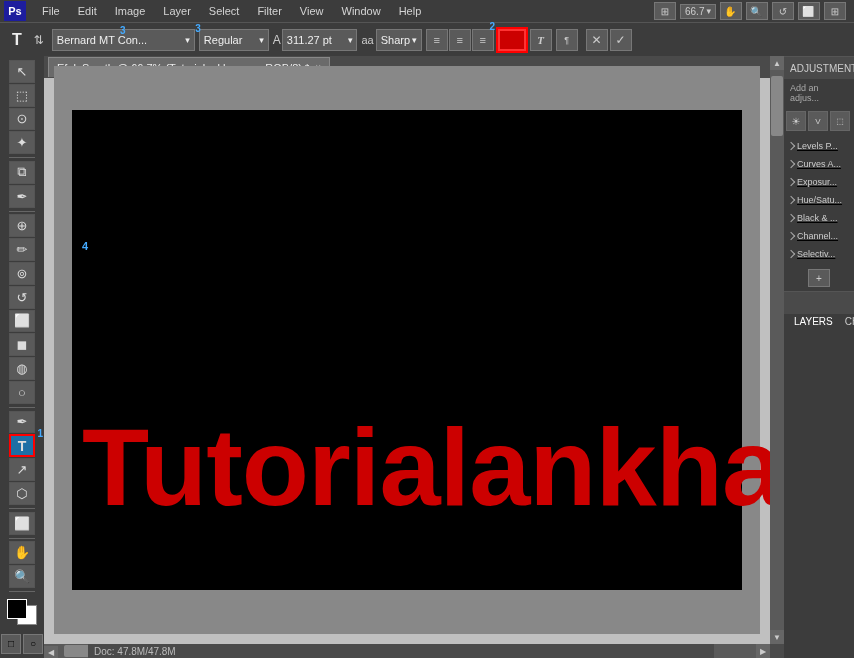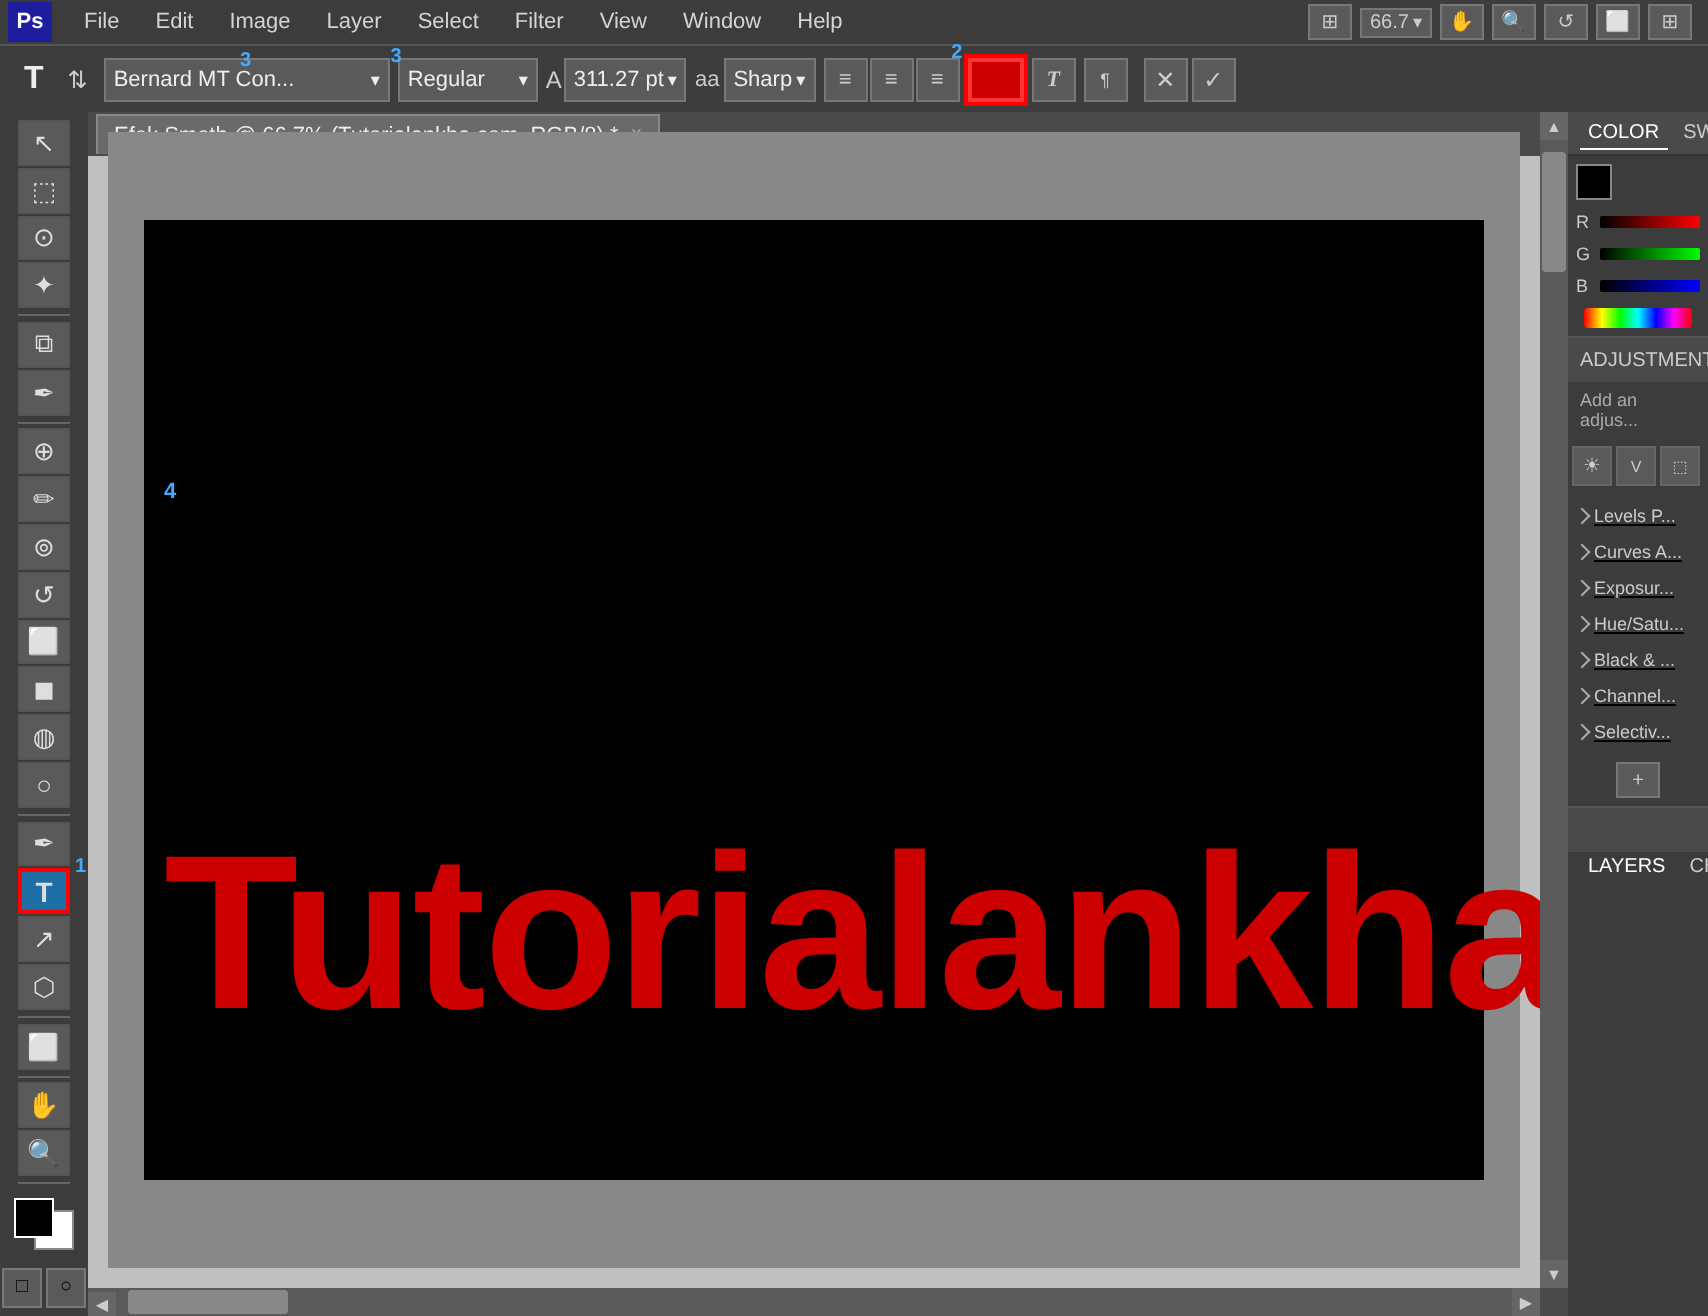--- a/index.html
+++ b/index.html
@@ -67,21 +67,21 @@
     }
     .font-size-box {
       height: 22px;
       background: #5a5a5a;
       border: 1px solid #777;
       color: #eee;
       font-size: 11px;
       padding: 0 4px;
       display: flex;
       align-items: center;
-      gap: 2px;
+      gap: 16px;
     }
     .aa-box {
       height: 22px;
       background: #5a5a5a;
       border: 1px solid #777;
       color: #eee;
       font-size: 11px;
       padding: 0 4px;
       display: flex;
       align-items: center;
@@ -644,53 +644,27 @@
       <div class="sb-thumb-v"></div>
       <div class="sb-arrow" style="position:absolute;bottom:0;">▼</div>
     </div>
     <div class="scrollbar-h">
       <div class="sb-arrow" style="display:inline-flex;">◀</div>
       <div class="sb-thumb-h"></div>
       <div class="sb-arrow" style="position:absolute;right:0;top:0;display:flex;">▶</div>
     </div>
     <div class="scrollbar-corner"></div>
 
+    <div id="status-bar">
+      <span>Doc: 47.8M/47.8M</span>
+    </div>
   </div>
 
   <div id="right-panel">
 
-    <div id="color-panel">
-      <div class="panel-header">
-        <span class="panel-tab active">COLOR</span>
-        <span class="panel-tab">SW</span>
-      </div>
-      <div class="color-sliders">
-
-        <div style="display:flex;align-items:center;gap:4px;margin-bottom:4px;">
-          <div style="width:18px;height:18px;background:#000;border:1px solid #888;cursor:pointer;"></div>
-        </div>
-
-        <div class="color-row">
-          <span class="color-label">R</span>
-          <div class="color-slider slider-r"></div>
-        </div>
-
-        <div class="color-row">
-          <span class="color-label">G</span>
-          <div class="color-slider slider-g"></div>
-        </div>
-
-        <div class="color-row">
-          <span class="color-label">B</span>
-          <div class="color-slider slider-b"></div>
-        </div>
-
-        <div class="spectrum-bar" style="margin-top:4px;"></div>
-      </div>
-    </div>
 
     <div class="adj-panel">
       <div class="adj-header">
         <span style="font-size:10px;color:#ccc;">ADJUSTMENTS</span>
       </div>
       <div class="adj-text">Add an adjus...</div>
 
       <div class="adj-icons">
 
         <div class="adj-icon" title="Levels">☀</div>

